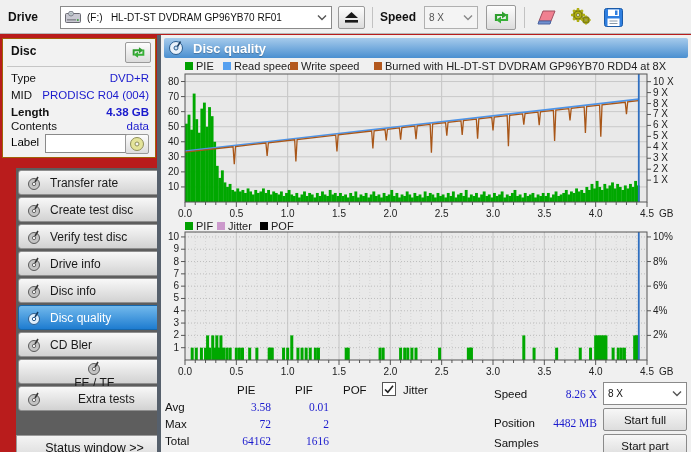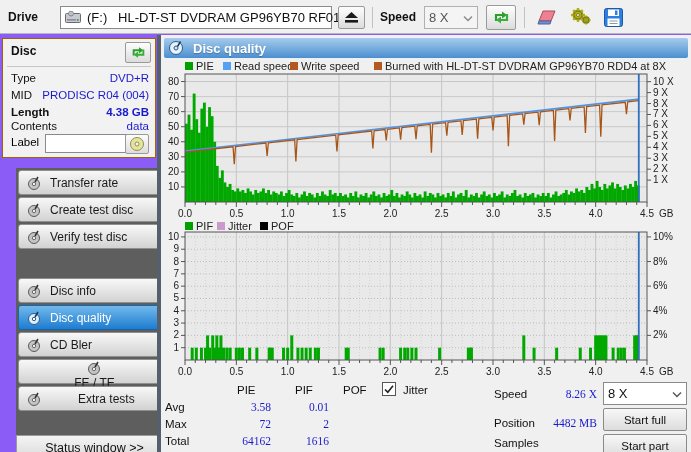--- a/index.html
+++ b/index.html
@@ -1,22 +1,22 @@
 <!DOCTYPE html>
 <html><head>
 <meta charset="utf-8">
 <style>
   * { margin:0; padding:0; box-sizing:border-box; }
   html,body { width:691px; height:452px; font-family:"Liberation Sans", sans-serif; background:#f0f0f0; overflow:hidden; }
-  .app { position:relative; width:691px; height:452px; background:#8b5cf6; }
+  .app { position:relative; width:691px; height:452px; background:#b91c1c; }
 
   
   .toolbar { position:absolute; left:0; top:0; width:691px; height:34px; background:#f0f0f0; border-bottom:1px solid #b8b8b8; }
   .tb-label { position:absolute; top:0; height:34px; line-height:34px; font-size:12px; font-weight:bold; color:#111; }
-  .combo { position:absolute; top:6px; height:23px; background:#fff; border:1px solid #8a8a8a; display:flex; align-items:center; font-size:13px; color:#111; padding:0 4px; }
+  .combo { position:absolute; top:6px; height:23px; background:#fff; border:1px solid #8a8a8a; display:flex; align-items:center; font-size:10px; color:#111; padding:0 4px; }
   .combo .chev { margin-left:auto; }
   .combo.muted { background:#f4f4f4; color:#555; border-color:#b0b0b0; }
   .tbtn { position:absolute; top:6px; height:23px; background:linear-gradient(#fdfdfd,#dcdcdc); border:1px solid #9a9a9a; border-radius:2px; display:flex; align-items:center; justify-content:center; }
   .flatbtn { position:absolute; top:4px; height:26px; width:28px; display:flex; align-items:center; justify-content:center; background:transparent; border:none; }
   .vsep { position:absolute; top:7px; width:1px; height:21px; background:#c2c2c2; }
 
   
   .disc-panel { position:absolute; left:2px; top:38px; width:154px; height:120px; background:#f2f2f2; border:1px solid #a16207; }
   .disc-title { position:absolute; left:8px; top:5px; font-size:12px; font-weight:bold; color:#111; }
   .disc-refresh { position:absolute; right:4px; top:3px; width:26px; height:21px; background:linear-gradient(#fdfdfd,#dcdcdc); border:1px solid #9a9a9a; border-radius:2px; display:flex; align-items:center; justify-content:center; }
@@ -178,20 +178,28 @@
           </svg></span>
         <span>Create test disc</span>
       </div>
     <div class="sb-item" style="top:56px;">
         <span class="sb-ico"><svg width="16" height="16" viewBox="0 0 16 16">
             <circle cx="7" cy="9" r="5.5" fill="#c4c4c4" stroke="#5a5a5a"></circle>
             <circle cx="7" cy="9" r="1.7" fill="#efefef" stroke="#6a6a6a"></circle>
             <line x1="11" y1="2" x2="8" y2="7" stroke="#333" stroke-width="1.5"></line>
           </svg></span>
         <span>Verify test disc</span>
+      </div>
+    <div class="sb-item" style="top:83px;">
+        <span class="sb-ico"><svg width="16" height="16" viewBox="0 0 16 16">
+            <circle cx="7" cy="9" r="5.5" fill="#c4c4c4" stroke="#5a5a5a"></circle>
+            <circle cx="7" cy="9" r="1.7" fill="#efefef" stroke="#6a6a6a"></circle>
+            <line x1="11" y1="2" x2="8" y2="7" stroke="#333" stroke-width="1.5"></line>
+          </svg></span>
+        <span>Drive info</span>
       </div>
     <div class="sb-item" style="top:110px;">
         <span class="sb-ico"><svg width="16" height="16" viewBox="0 0 16 16">
             <circle cx="7" cy="9" r="5.5" fill="#c4c4c4" stroke="#5a5a5a"></circle>
             <circle cx="7" cy="9" r="1.7" fill="#efefef" stroke="#6a6a6a"></circle>
             <line x1="11" y1="2" x2="8" y2="7" stroke="#333" stroke-width="1.5"></line>
           </svg></span>
         <span>Disc info</span>
       </div>
     <div class="sb-item sel" style="top:137px;">

